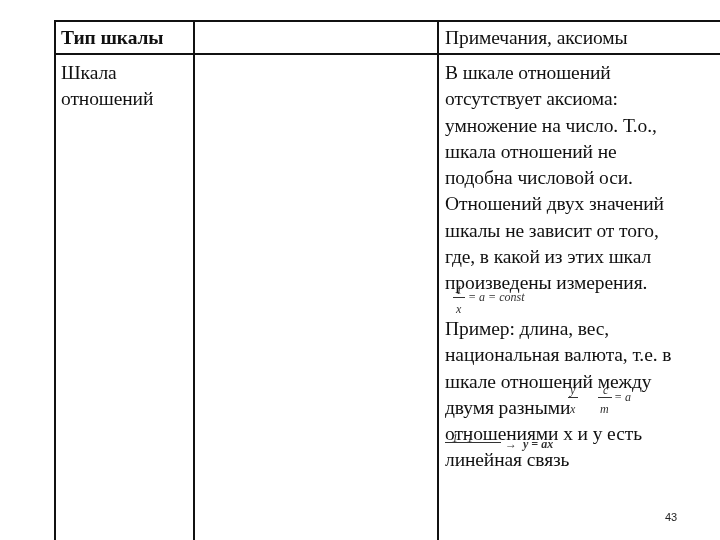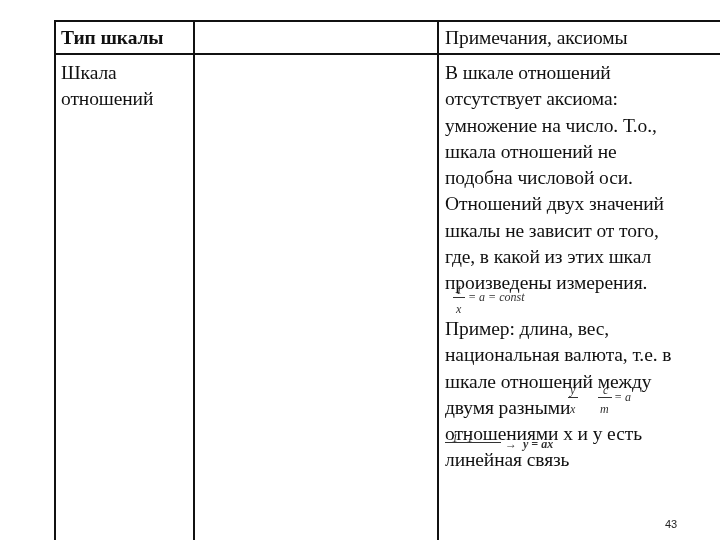--- a/index.html
+++ b/index.html
@@ -104,14 +104,14 @@
     <div class="formula" style="left:600px; top:403px;">m</div>
     <div class="formula" style="left:614px; top:391px;">= a</div>
   </div>
 
   <div>
     <div class="formula" style="left:452px; top:432px;">1   1</div>
     <div class="frac-bar" style="left:445px; top:442px; width:56px;"></div>
     <div class="formula" style="left:505px; top:438px;font-weight:bold;">→  y = ax</div>
   </div>
 
-  <div class="page-num" style="left:665px; top:511px;margin-top:7px;">43</div>
+  <div class="page-num" style="left:665px; top:511px;">43</div>
 </div>
 
 </body></html>

